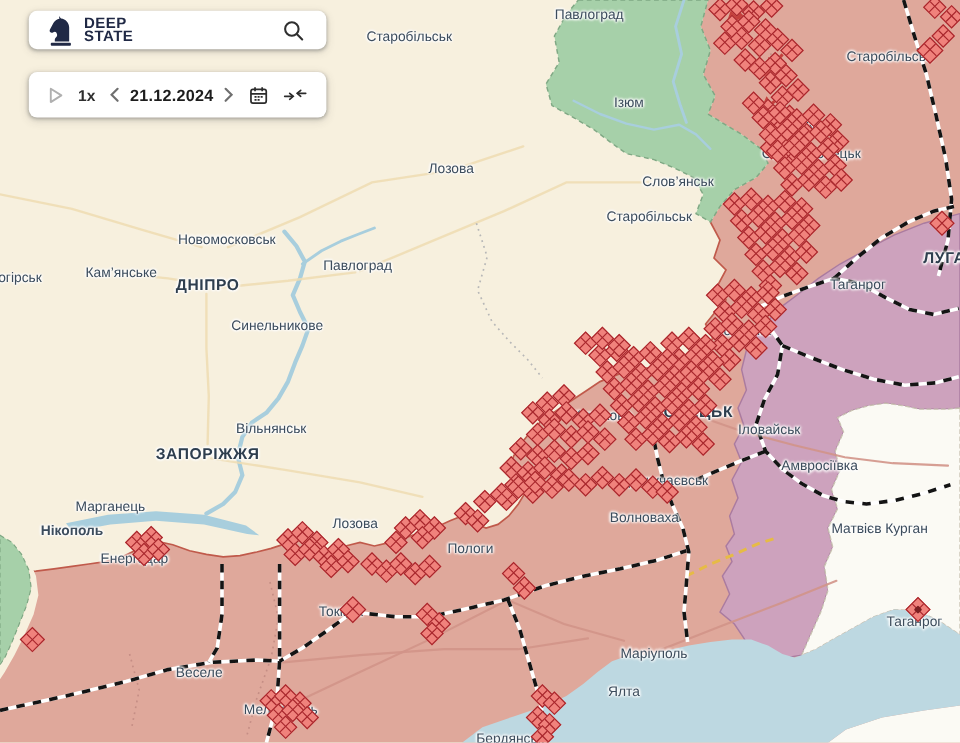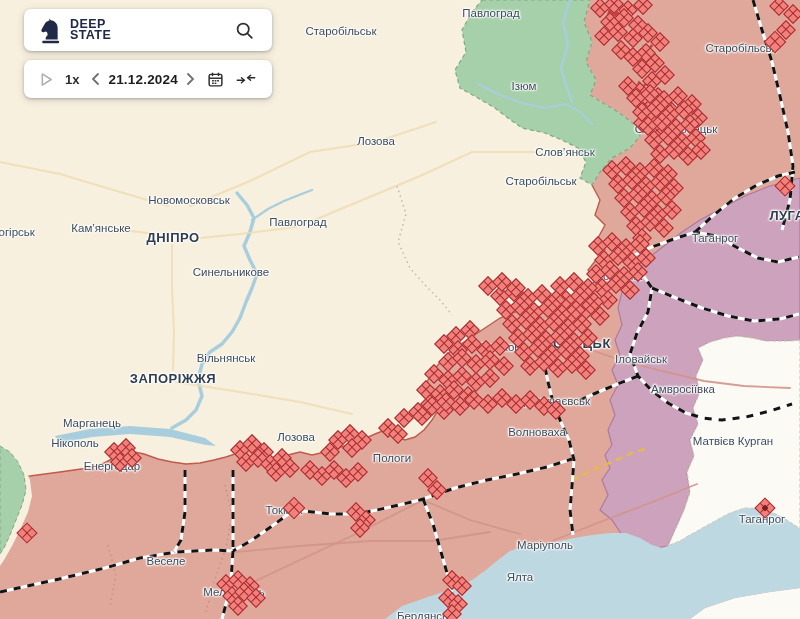--- a/index.html
+++ b/index.html
@@ -26,21 +26,21 @@
       background-color:var(--marker_fill);border:1.5px solid var(--marker_stroke);}
   .dm.q{background-image:
         linear-gradient(var(--marker_stroke),var(--marker_stroke)),
         linear-gradient(var(--marker_stroke),var(--marker_stroke));
         background-size:100% 1.4px,1.4px 100%;background-position:center;background-repeat:no-repeat;}
   .dm.c::after{content:"";position:absolute;inset:28%;background:#7d1f22;border-radius:1px;}
   
   .card{position:absolute;left:24px;background:#fff;border-radius:7px;z-index:10;
         box-shadow:0 1px 3px rgba(60,64,67,.35),0 2px 8px rgba(60,64,67,.16);
         display:flex;align-items:center;box-sizing:border-box;}
-  #brandCard{top:9px;width:248px;height:42px;padding:0 14px;}
+  #brandCard{top:9px;width:248px;height:32px;padding:0 14px;}
   .brandtext{margin-left:9px;font-weight:800;font-size:12.5px;line-height:11.5px;
              letter-spacing:.4px;color:var(--brand_navy);}
   .iconbtn{background:none;border:none;padding:4px;margin:0;cursor:pointer;display:flex;align-items:center;}
   .searchbtn{margin-left:auto;}
   #timeCard{top:60px;width:248px;height:38px;padding:0 12px;justify-content:space-between;}
   .speed{font-size:13px;font-weight:700;color:#2e2e2e;}
   .datetxt{font-size:13.5px;font-weight:700;color:#1d1d1d;letter-spacing:.2px;}
 </style>
 </head>
 <body>
@@ -153,21 +153,21 @@
       <span class="lbl" style="left: 376px; top: 141px;">Лозова</span>
       <span class="lbl" style="left: 565px; top: 152px;">Слов’янськ</span>
       <span class="lbl" style="left: 541px; top: 181px;">Старобільськ</span>
       <span class="lbl" style="left: 189px; top: 200px;">Новомосковськ</span>
       <span class="lbl" style="left: 101px; top: 228px;">Кам’янське</span>
       <span class="lbl" style="left: 298px; top: 222px;">Павлоград</span>
       <span class="lbl" style="left: 231px; top: 272px;">Синельникове</span>
       <span class="lbl" style="left: 2px; top: 232px;">Вільногірськ</span>
       <span class="lbl" style="left: 226px; top: 358px;">Вільнянськ</span>
       <span class="lbl" style="left: 92px; top: 423px;">Марганець</span>
-      <span class="lbl" style="left: 75px; top: 443px;">Нікополь</span>
+      <span class="lbl" style="left: 60px; top: 443px; font-weight: bold;">Нікополь</span>
       <span class="lbl" style="left: 112px; top: 466px;">Енергодар</span>
       <span class="lbl" style="left: 296px; top: 437px;">Лозова</span>
       <span class="lbl" style="left: 392px; top: 458px;">Пологи</span>
       <span class="lbl" style="left: 284px; top: 510px;">Токмак</span>
       <span class="lbl" style="left: 166px; top: 561px;">Веселе</span>
       <span class="lbl" style="left: 234px; top: 592px;">Мелітополь</span>
       <span class="lbl" style="left: 425px; top: 616px;">Бердянськ</span>
       <span class="lbl" style="left: 545px; top: 545px;">Маріуполь</span>
       <span class="lbl" style="left: 520px; top: 577px;">Ялта</span>
       <span class="lbl" style="left: 537px; top: 432px;">Волноваха</span>

